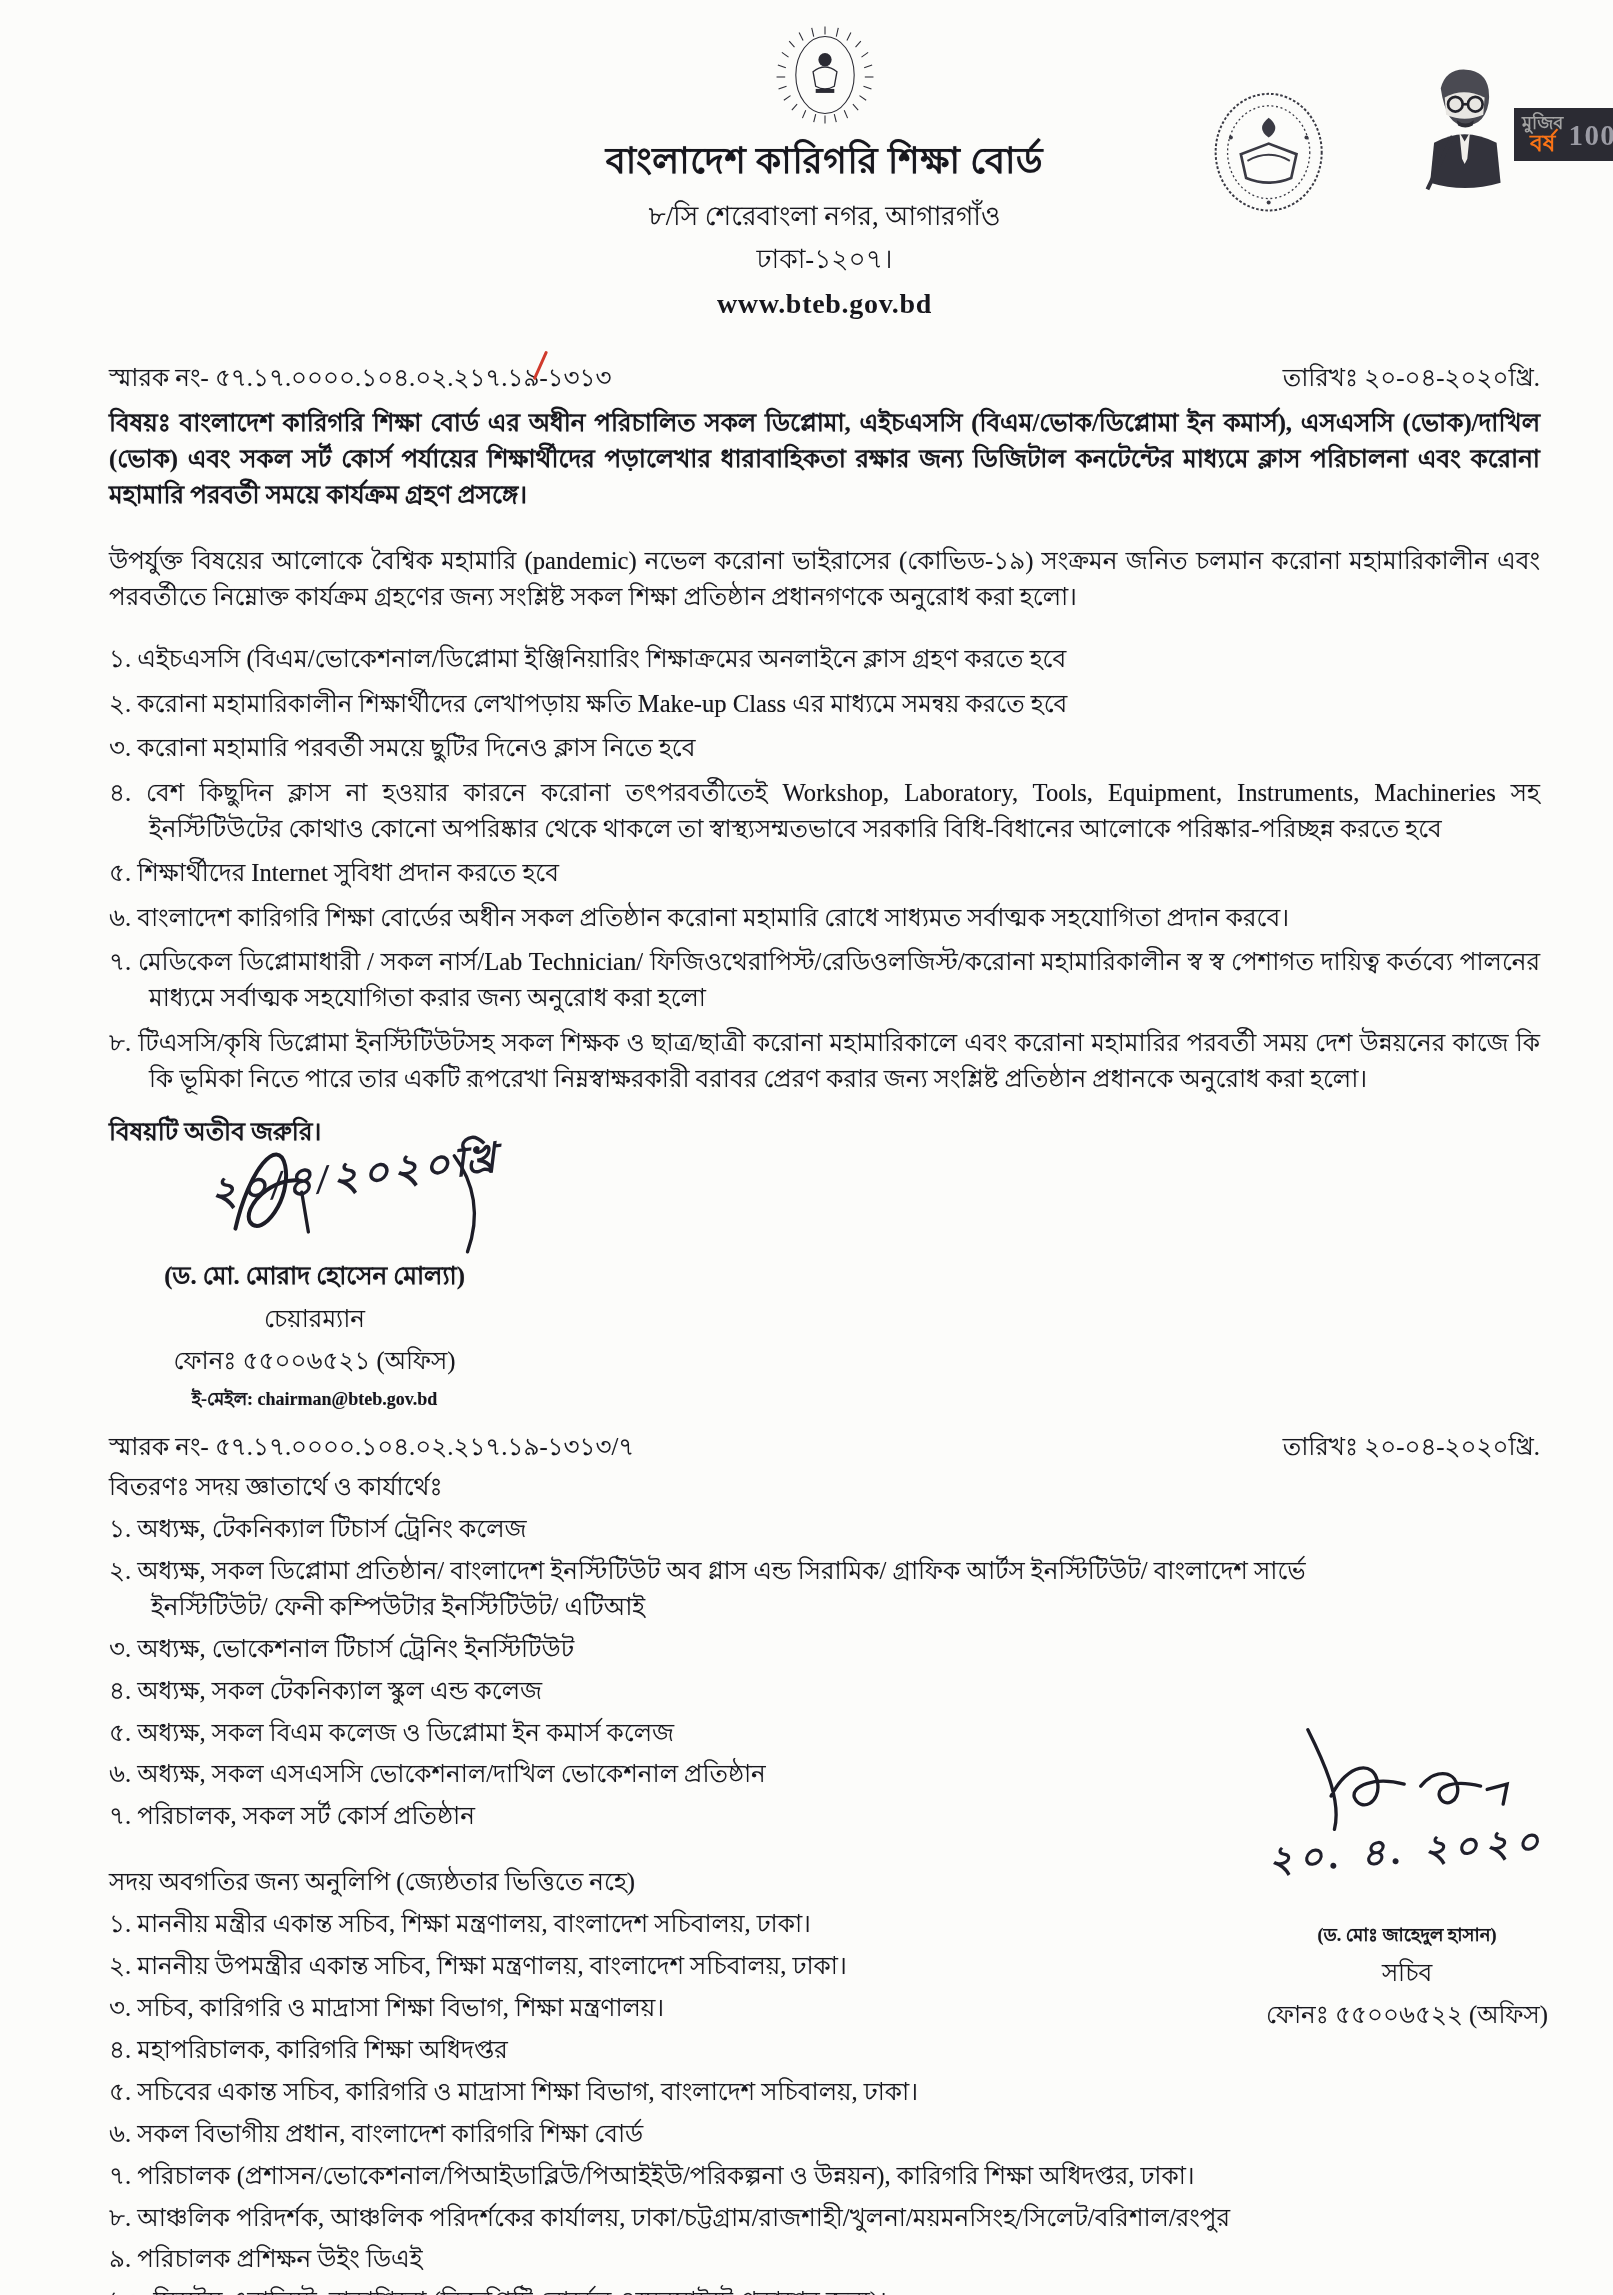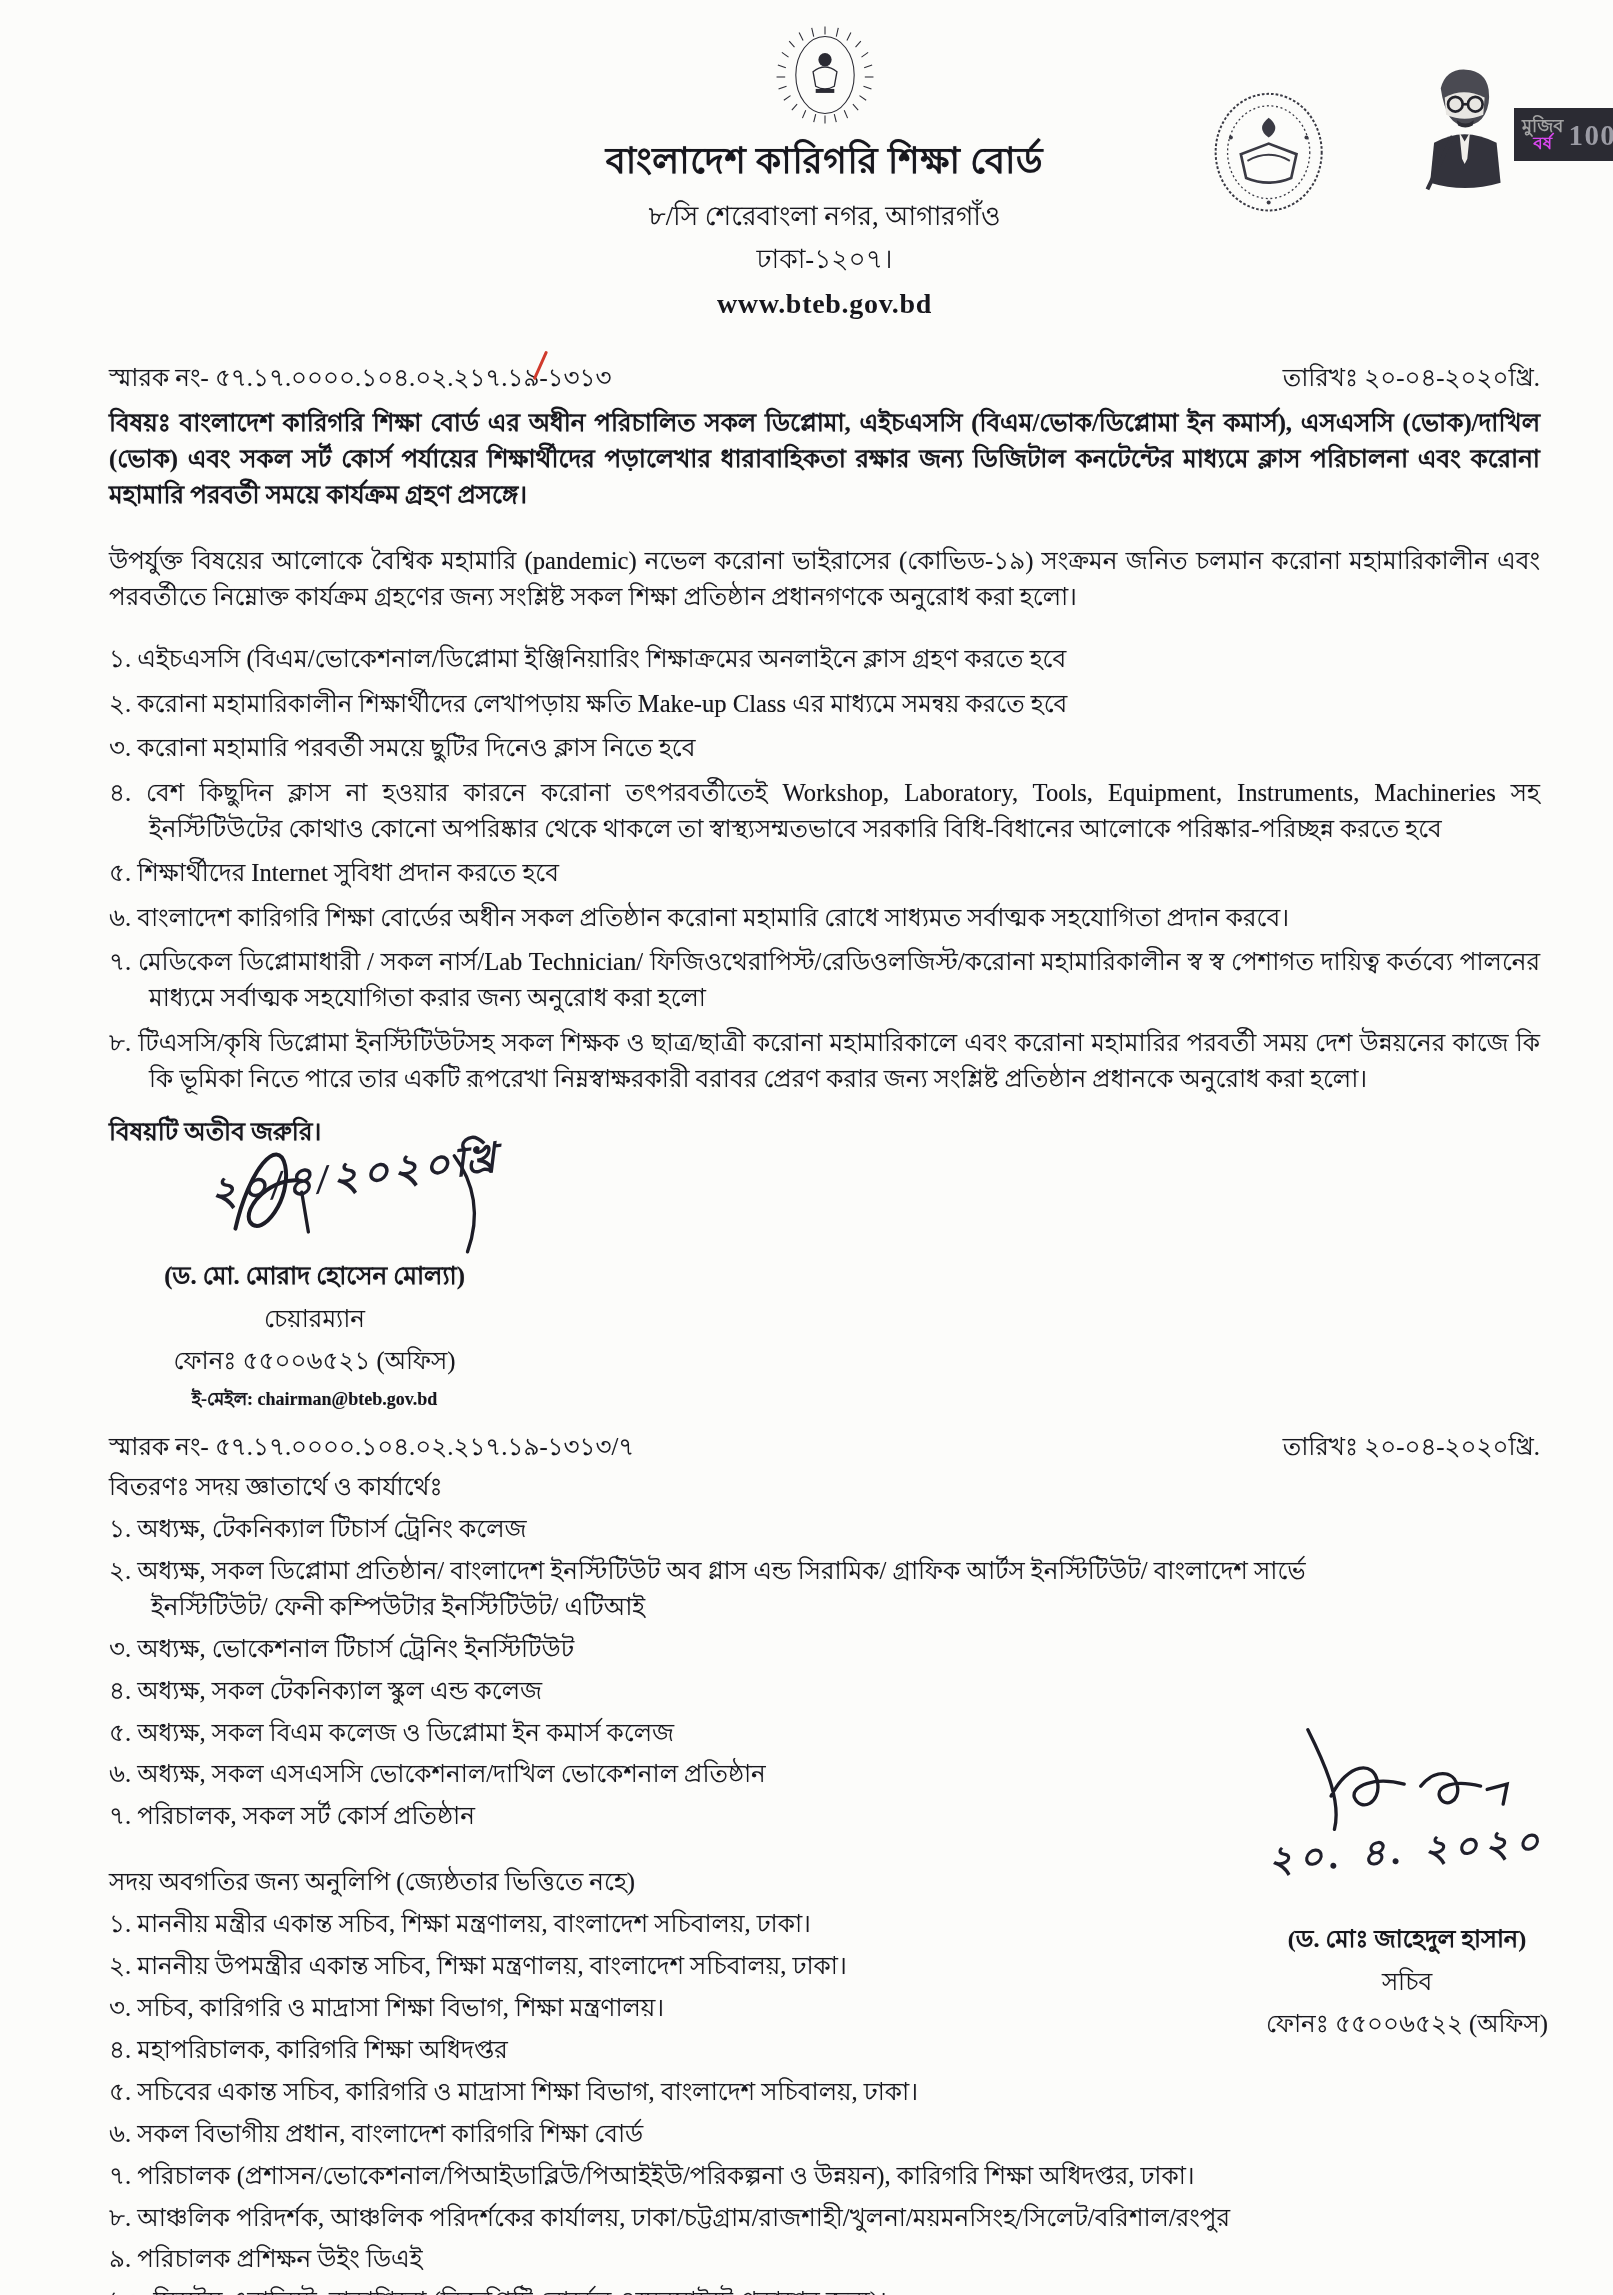--- a/index.html
+++ b/index.html
@@ -39,21 +39,21 @@
   .sign-svg{display:block;margin:0 auto;}
   .hand{font-style:italic;font-weight:bold;color:#20202c;}
   .hand-date-chair{position:absolute;top:17px;left:100px;font-size:41px;transform:rotate(-7deg);letter-spacing:4px;white-space:nowrap;}
   .sig-name{font-weight:bold;margin-top:-4px;text-shadow:0 0 0.7px rgba(10,10,20,.5);}
   .sig-line{margin-top:6.6px;text-shadow:0 0 0.7px rgba(10,10,20,.4);}
   .dist-head{margin-top:4px;text-shadow:0 0 0.7px rgba(10,10,20,.5);}
   .plain-list .li{margin:6px 0;padding-left:42px;text-indent:-42px;text-align:left;text-shadow:0 0 0.7px rgba(10,10,20,.45);max-width:1161px;}
   .copies-head{margin-top:30px;text-shadow:0 0 0.7px rgba(10,10,20,.5);}
   .sec-sign{position:absolute;top:1723px;left:1221px;width:372px;text-align:center;}
   .hand-date-sec{font-size:37px;transform:rotate(-4deg);letter-spacing:6.6px;margin-top:-12px;white-space:nowrap;}
-  .sec-sign .sig-name{font-size:24px;margin-top:44px;}
+  .sec-sign .sig-name{font-size:18px;margin-top:44px;}
   svg .ink{stroke:#1c1c26;fill:none;stroke-linecap:round;}
   .mujib-word{color:#8c1f17;font-weight:bold;line-height:1.02;}
 </style>
 </head>
 <body>
 
 <div class="page">
 
   <div class="header-block">
     <div class="seal-wrap">
@@ -120,21 +120,21 @@
         <line x1="73" y1="62" x2="81" y2="62" stroke="#23232b" stroke-width="4"></line>
         <path d="M64,86 q13,10 26,0 l-2,8 q-11,6 -22,0 z" fill="#2c2c34"></path>
         <path d="M30,120 q45,-26 94,0 l6,60 q-54,16 -106,0 z" fill="#33333c"></path>
         <path d="M68,104 l8,14 l8,-14 l-4,40 l-4,8 l-4,-8 z" fill="#f0eeea"></path>
         <line x1="20" y1="190" x2="58" y2="110" stroke="#33333c" stroke-width="6"></line>
       </svg>
       <div style="float:left;margin-top:45px;background:#2b2b33;padding:5.3px 8px;">
         <div style="display:flex;align-items:center;gap:5.3px;">
           <div>
             <div class="mujib-word" style="font-size:18px;color:#a3a3a3;">মুজিব</div>
-            <div class="mujib-word" style="font-size:17px;color:#d946ef;">বর্ষ</div>
+            <div class="mujib-word" style="font-size:23px;color:#f97316;">বর্ষ</div>
           </div>
           <div style="font-size:29px;font-weight:bold;color:#9b9ba4;letter-spacing:1.3px;">100</div>
         </div>
       </div>
     </div>
   </div>
 
   <div class="memo-row">
     <span class="num">স্মারক নং- ৫৭.১৭.০০০০.১০৪.০২.২১৭.১৯-১৩১৩</span>
     <span class="red-slash"></span>

